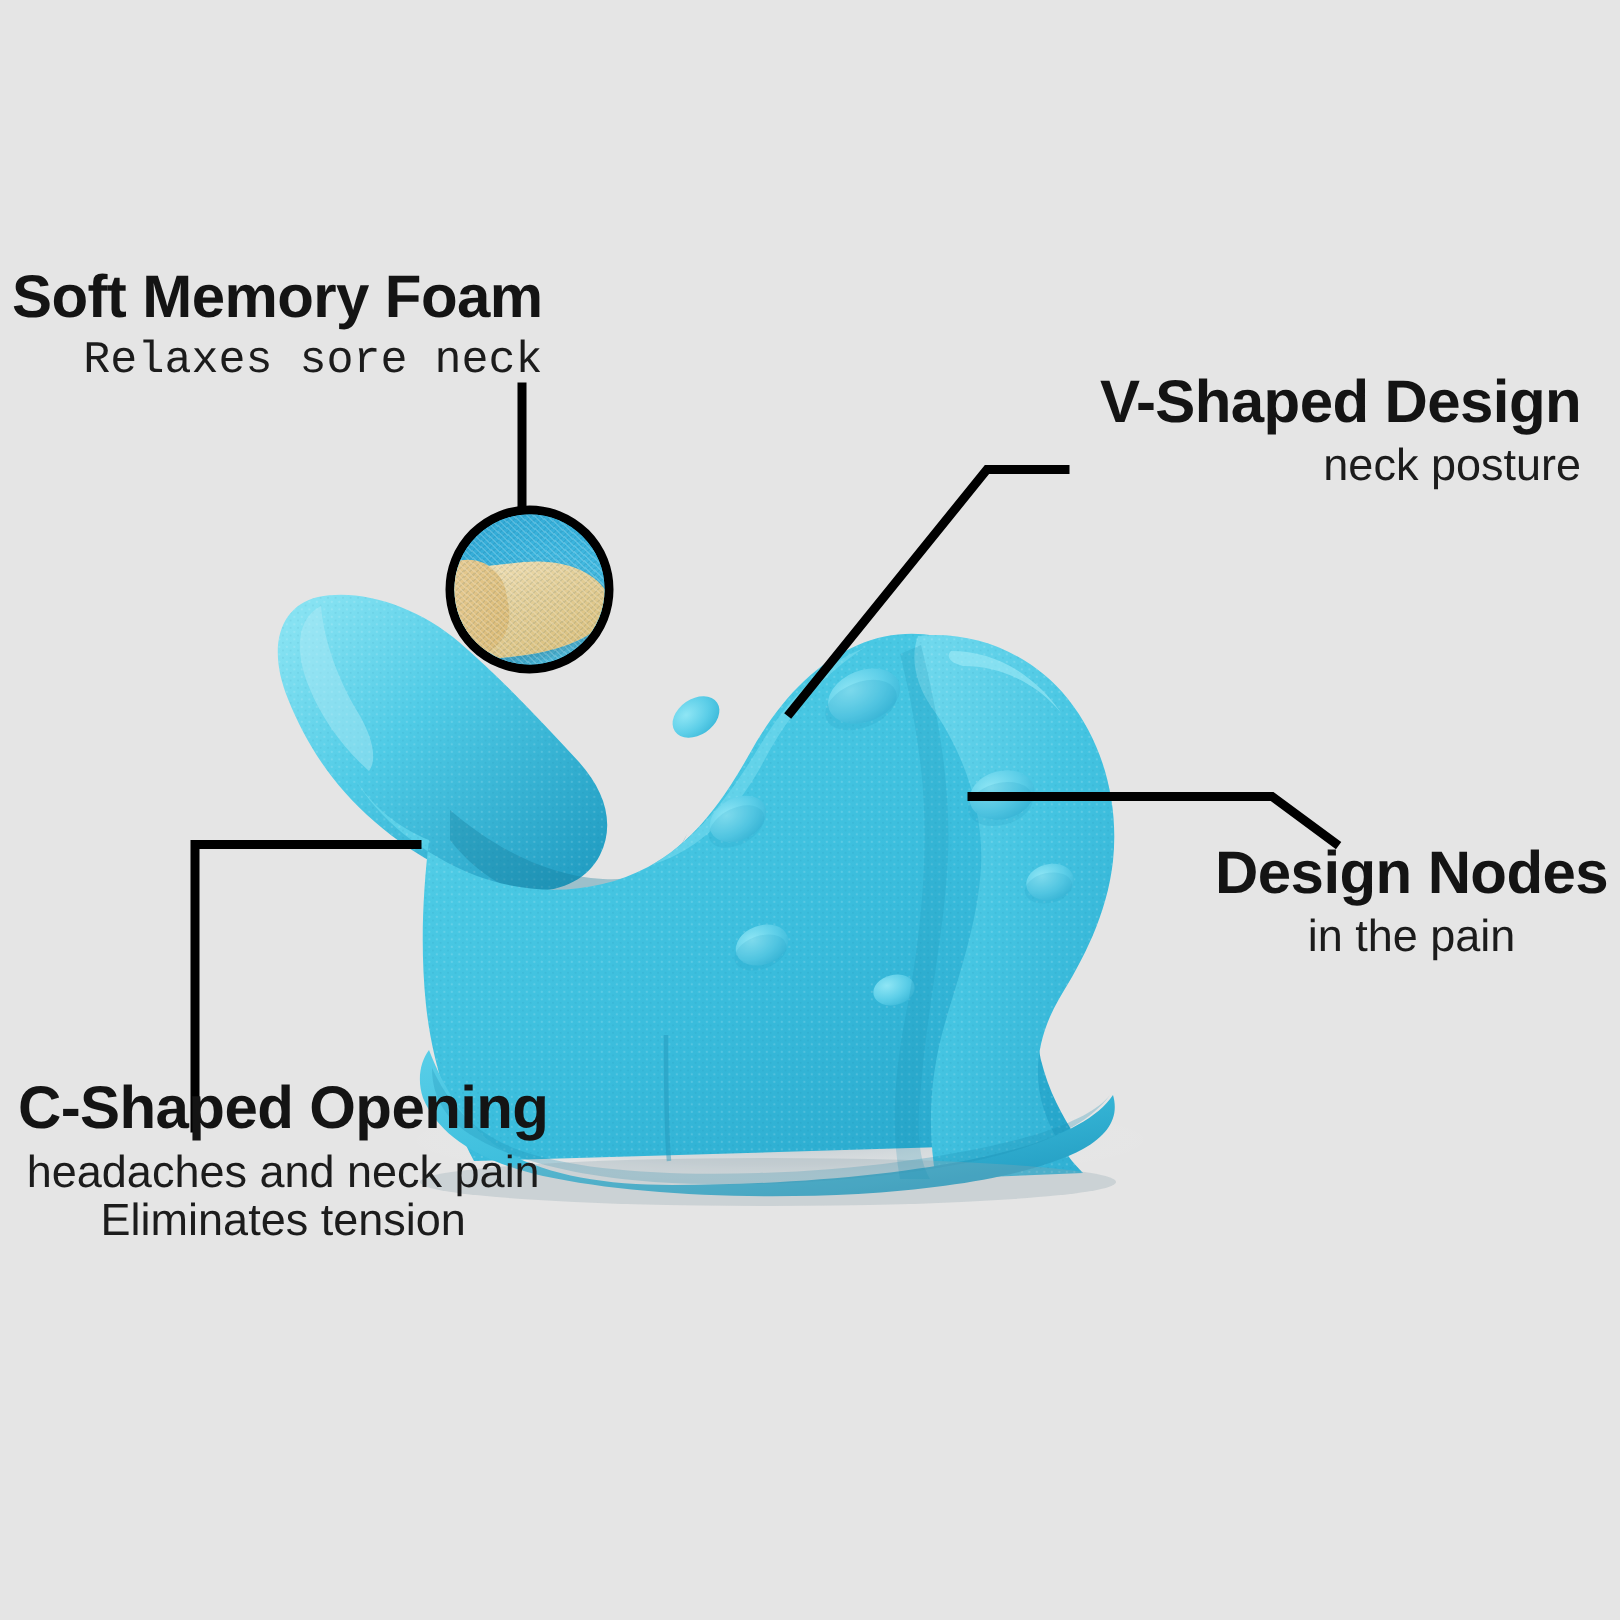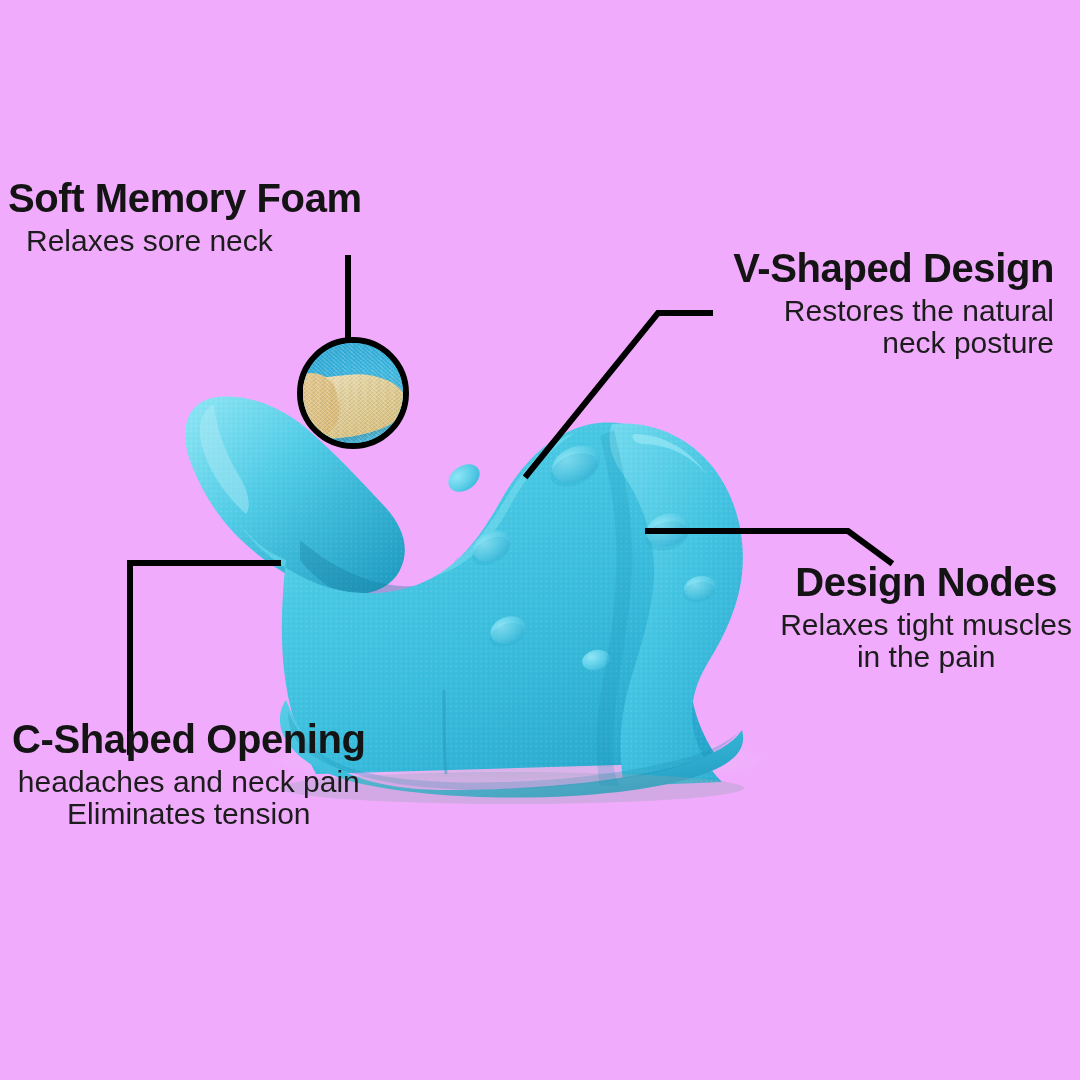--- a/index.html
+++ b/index.html
@@ -4,21 +4,21 @@
 <style>
   html, body {
     margin: 0;
     padding: 0;
     background: #ffffff;
   }
   #canvas {
     position: relative;
     width: 1080px;
     height: 1080px;
-    background: #f0abfc;
+    background: #e5e5e5;
     overflow: hidden;
     font-family: "Liberation Sans", sans-serif;
     color: #111111;
   }
 
   
   .callout { position: absolute; }
   .callout .title {
     font-weight: bold;
     font-size: 40px;
@@ -28,21 +28,21 @@
     white-space: nowrap;
   }
   .callout .sub {
     font-size: 30px;
     line-height: 1.08;
     color: #1c1c1c;
     white-space: nowrap;
   }
 
   #callout-memory-foam { left: 8px; top: 178px; text-align: left; }
-  #callout-memory-foam .sub { text-align: left; padding-left: 18px; margin-top: 6px; }
+  #callout-memory-foam .sub { text-align: right; padding-left: 18px; margin-top: 6px; font-family: Liberation Mono, monospace; }
 
   #callout-v-shaped { right: 26px; top: 248px; text-align: right; }
   #callout-v-shaped .sub { margin-top: 6px; }
 
   #callout-massage { right: 8px; top: 562px; text-align: center; }
   #callout-massage .sub { margin-top: 6px; }
 
   #callout-c-shaped { left: 12px; top: 719px; text-align: center; }
   #callout-c-shaped .sub { margin-top: 6px; }
 
@@ -353,29 +353,27 @@
   <div class="callout" id="callout-memory-foam">
     <div class="title">Soft Memory Foam</div>
     <div class="sub">
       <div>Relaxes sore neck</div>
     </div>
   </div>
 
   <div class="callout" id="callout-v-shaped">
     <div class="title">V-Shaped Design</div>
     <div class="sub">
-      <div>Restores the natural</div>
       <div>neck posture</div>
     </div>
   </div>
 
   <div class="callout" id="callout-massage">
     <div class="title">Design Nodes</div>
     <div class="sub">
-      <div>Relaxes tight muscles</div>
       <div>in the pain</div>
     </div>
   </div>
 
   <div class="callout" id="callout-c-shaped">
     <div class="title">C-Shaped Opening</div>
     <div class="sub">
       <div>headaches and neck pain</div>
       <div>Eliminates tension</div>
     </div>

